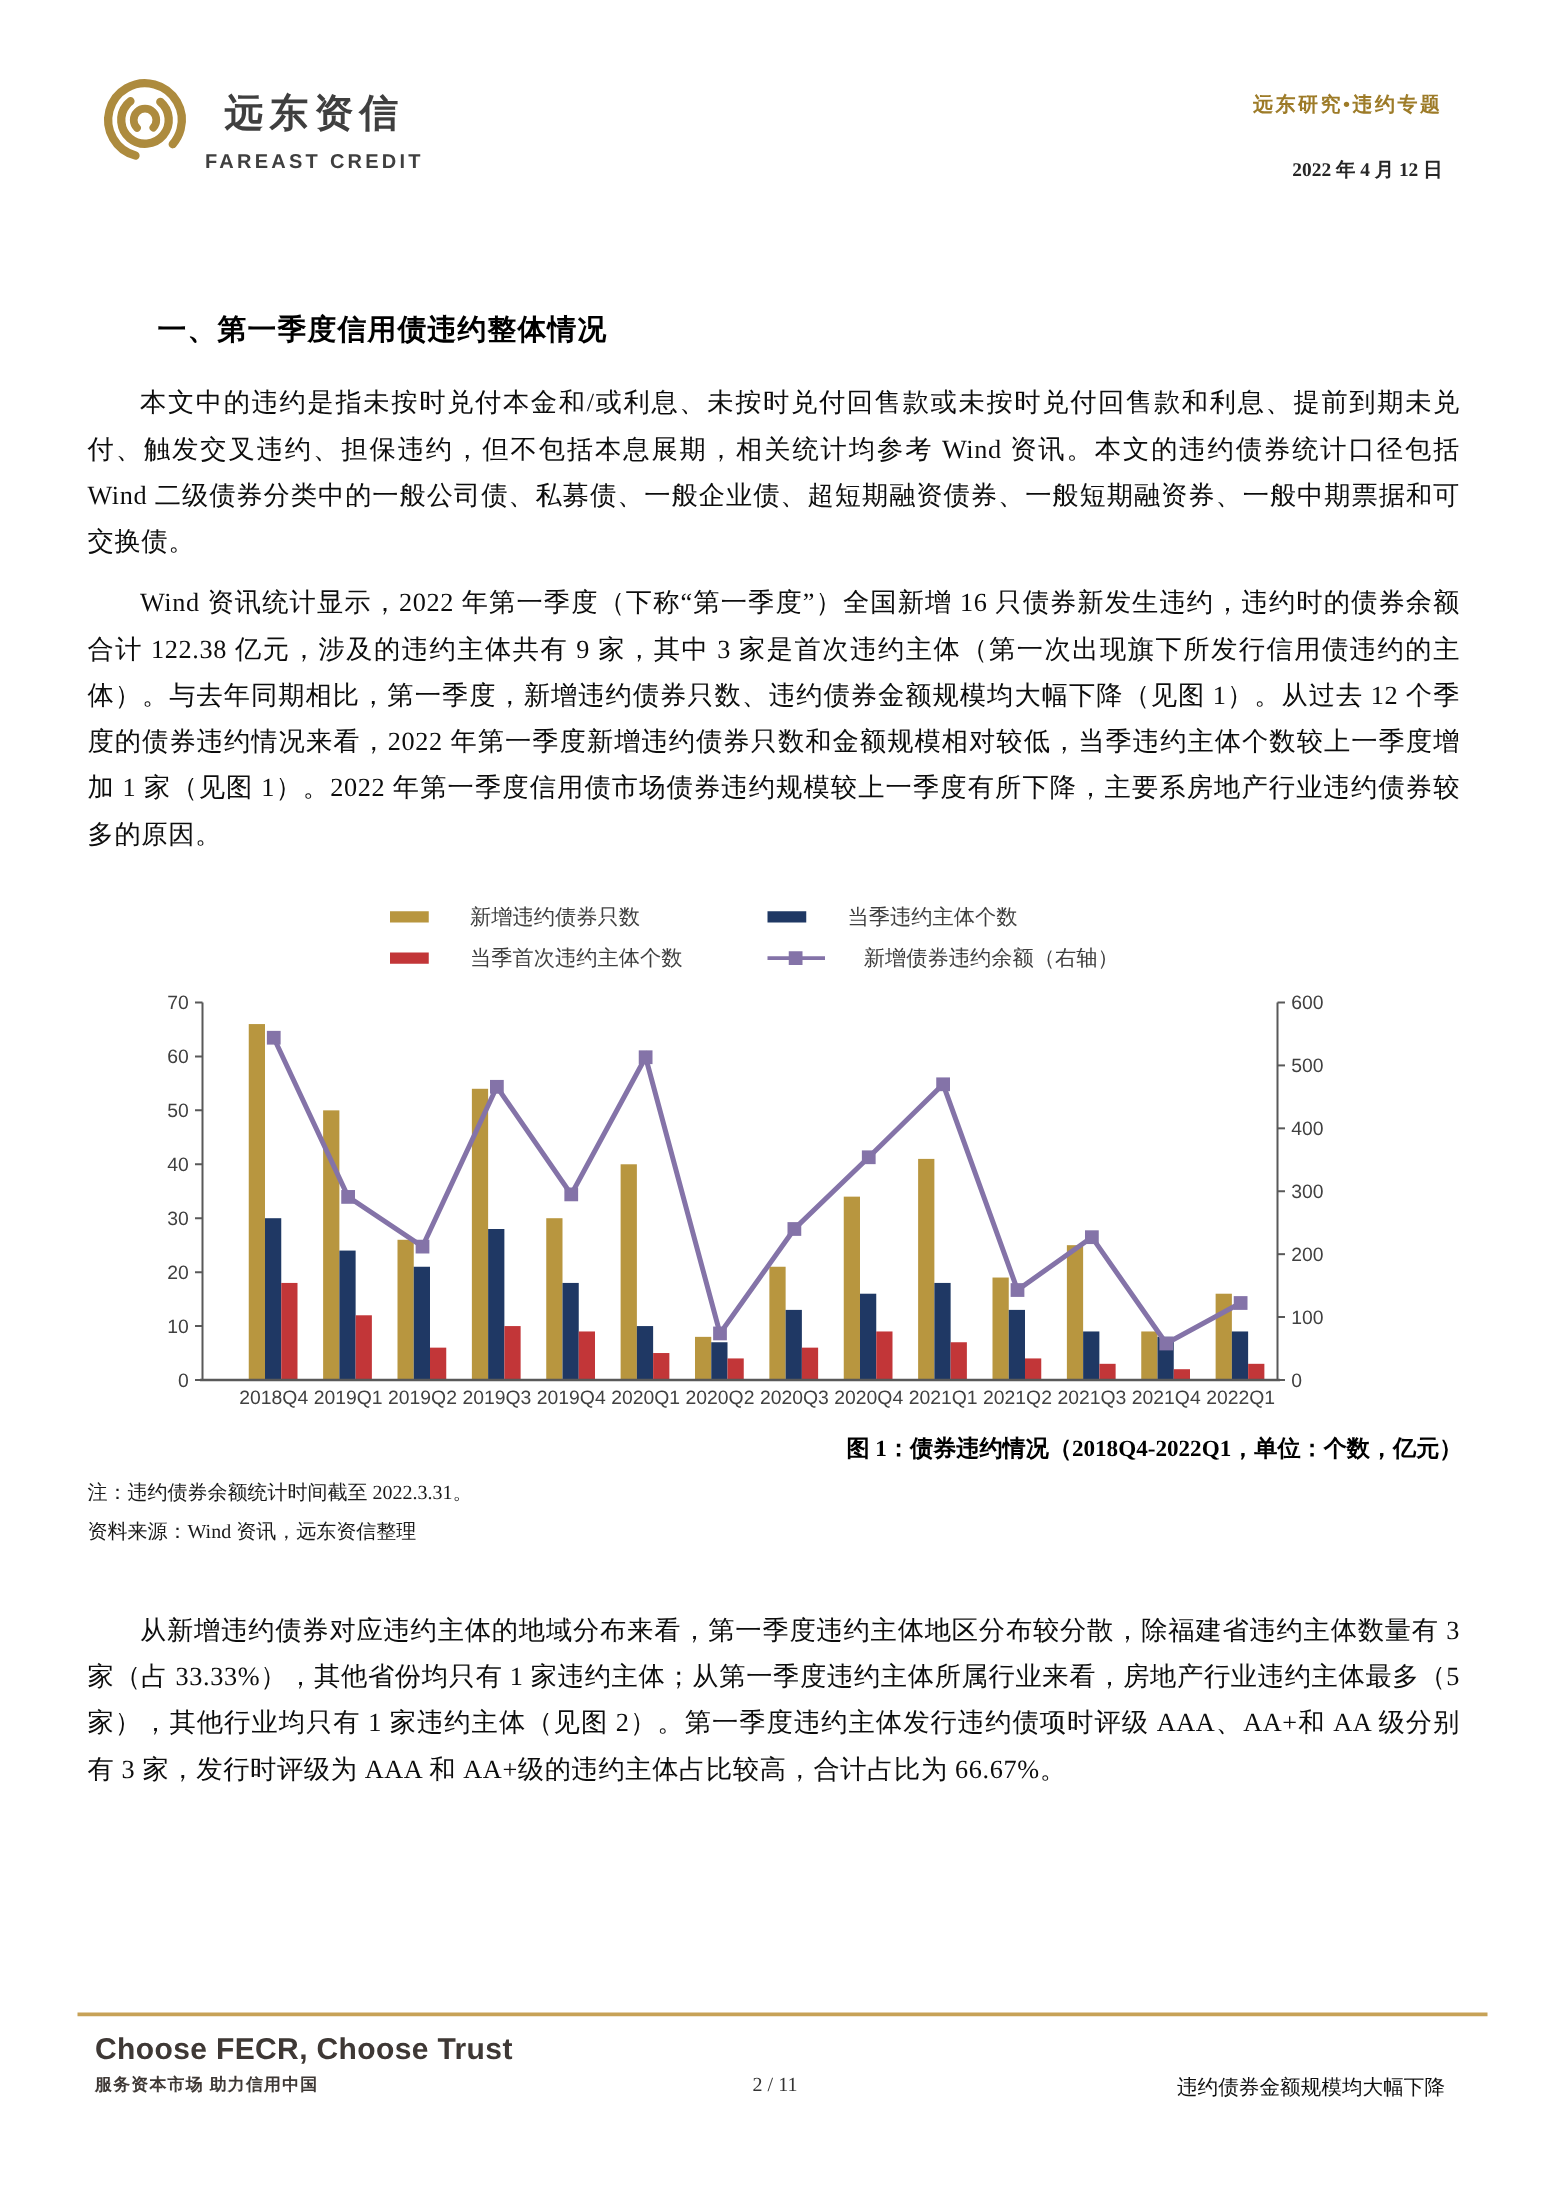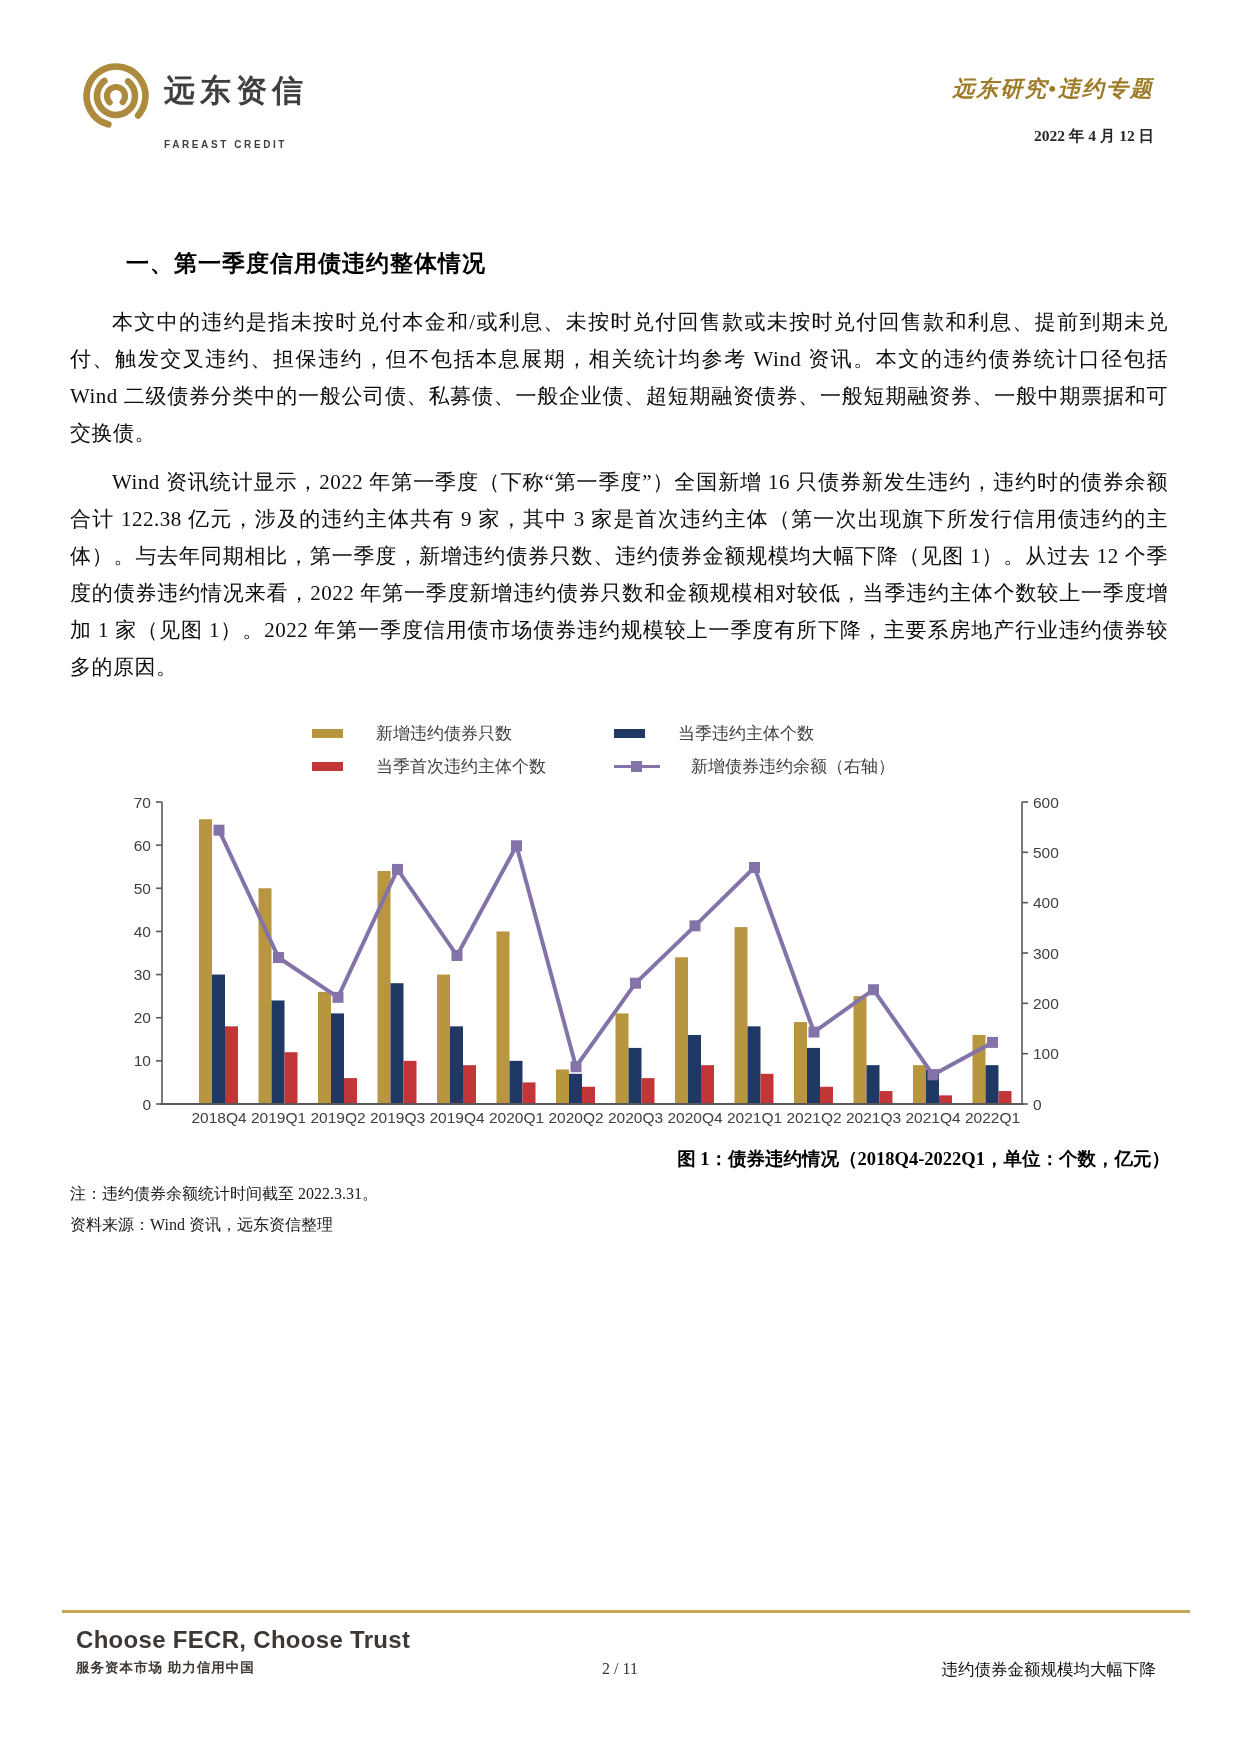--- a/index.html
+++ b/index.html
@@ -2,23 +2,23 @@
 <html><head>
 <meta charset="utf-8">
 <style>
   html,body{margin:0;padding:0;background:#fff;}
   .page{position:relative;width:1240px;height:1753px;background:#fff;overflow:hidden;
         font-family:"Liberation Serif","DejaVu Serif",serif;color:#111;}
   .abs{position:absolute;}
   
   .brand-name{font-family:"Liberation Sans","DejaVu Sans",sans-serif;font-size:31px;font-weight:600;
               color:#3f3f3f;letter-spacing:5px;text-align:center;}
-  .brand-sub{font-family:"Liberation Sans","DejaVu Sans",sans-serif;font-size:10px;font-weight:600;
-             color:#3f3f3f;letter-spacing:2.6px;margin-top:27px;}
-  .series-title{font-size:22px;font-weight:bold;font-style:italic;color:#9d7b28;letter-spacing:2px;}
+  .brand-sub{font-family:"Liberation Sans","DejaVu Sans",sans-serif;font-size:16px;font-weight:600;
+             color:#3f3f3f;letter-spacing:2.6px;margin-top:9px;}
+  .series-title{font-size:16px;font-weight:bold;color:#9d7b28;letter-spacing:2px;}
   .doc-date{font-size:15.5px;color:#262626;font-weight:bold;}
   
   .sec-title{font-size:23px;font-weight:bold;color:#000;letter-spacing:1px;}
   .para{width:1098px;font-size:21px;line-height:37px;text-align:justify;text-indent:2em;
         color:#0d0d0d;letter-spacing:0.5px;}
   
   .legend{display:grid;grid-template-columns:222px auto;grid-column-gap:80px;grid-row-gap:10px;}
   .lg-item{display:flex;align-items:center;white-space:nowrap;}
   .lg-bar{display:inline-block;width:31px;height:9px;margin-right:9px;flex:none;}
   .lg-line{display:inline-block;width:46px;height:3.5px;margin-right:7px;position:relative;flex:none;}
@@ -190,19 +190,20 @@
       <text x="704" y="353" text-anchor="middle" class="xlab">2021Q2</text>
       <text x="763.5" y="353" text-anchor="middle" class="xlab">2021Q3</text>
       <text x="823" y="353" text-anchor="middle" class="xlab">2021Q4</text>
       <text x="882.5" y="353" text-anchor="middle" class="xlab">2022Q1</text>
     </svg>
 
   <div class="abs fig-caption" style="left:70px;top:1146px;">图 1：债券违约情况（2018Q4-2022Q1，单位：个数，亿元）</div>
   <div class="abs fig-note" style="left:70px;top:1184px;">注：违约债券余额统计时间截至 2022.3.31。</div>
   <div class="abs fig-note" style="left:70px;top:1215px;">资料来源：Wind 资讯，远东资信整理</div>
 
+  <div class="abs para" style="left:70px;top:1286px;">从新增违约债券对应违约主体的地域分布来看，第一季度违约主体地区分布较分散，除福建省违约主体数量有 3 家（占 33.33%），其他省份均只有 1 家违约主体；从第一季度违约主体所属行业来看，房地产行业违约主体最多（5 家），其他行业均只有 1 家违约主体（见图 2）。第一季度违约主体发行违约债项时评级 AAA、AA+和 AA 级分别有 3 家，发行时评级为 AAA 和 AA+级的违约主体占比较高，合计占比为 66.67%。</div>
 
   <div class="abs foot-rule" style="left:62px;top:1610px;"></div>
   <div class="abs slogan-en" style="left:76px;top:1626px;">Choose FECR, Choose Trust</div>
   <div class="abs slogan-cn" style="left:76px;top:1659px;">服务资本市场  助力信用中国</div>
   <div class="abs page-num" style="left:0;top:1660px;">2 / 11</div>
   <div class="abs disclaimer" style="right:84px;top:1659px;">违约债券金额规模均大幅下降</div>
 </div>
 
 </body></html>

